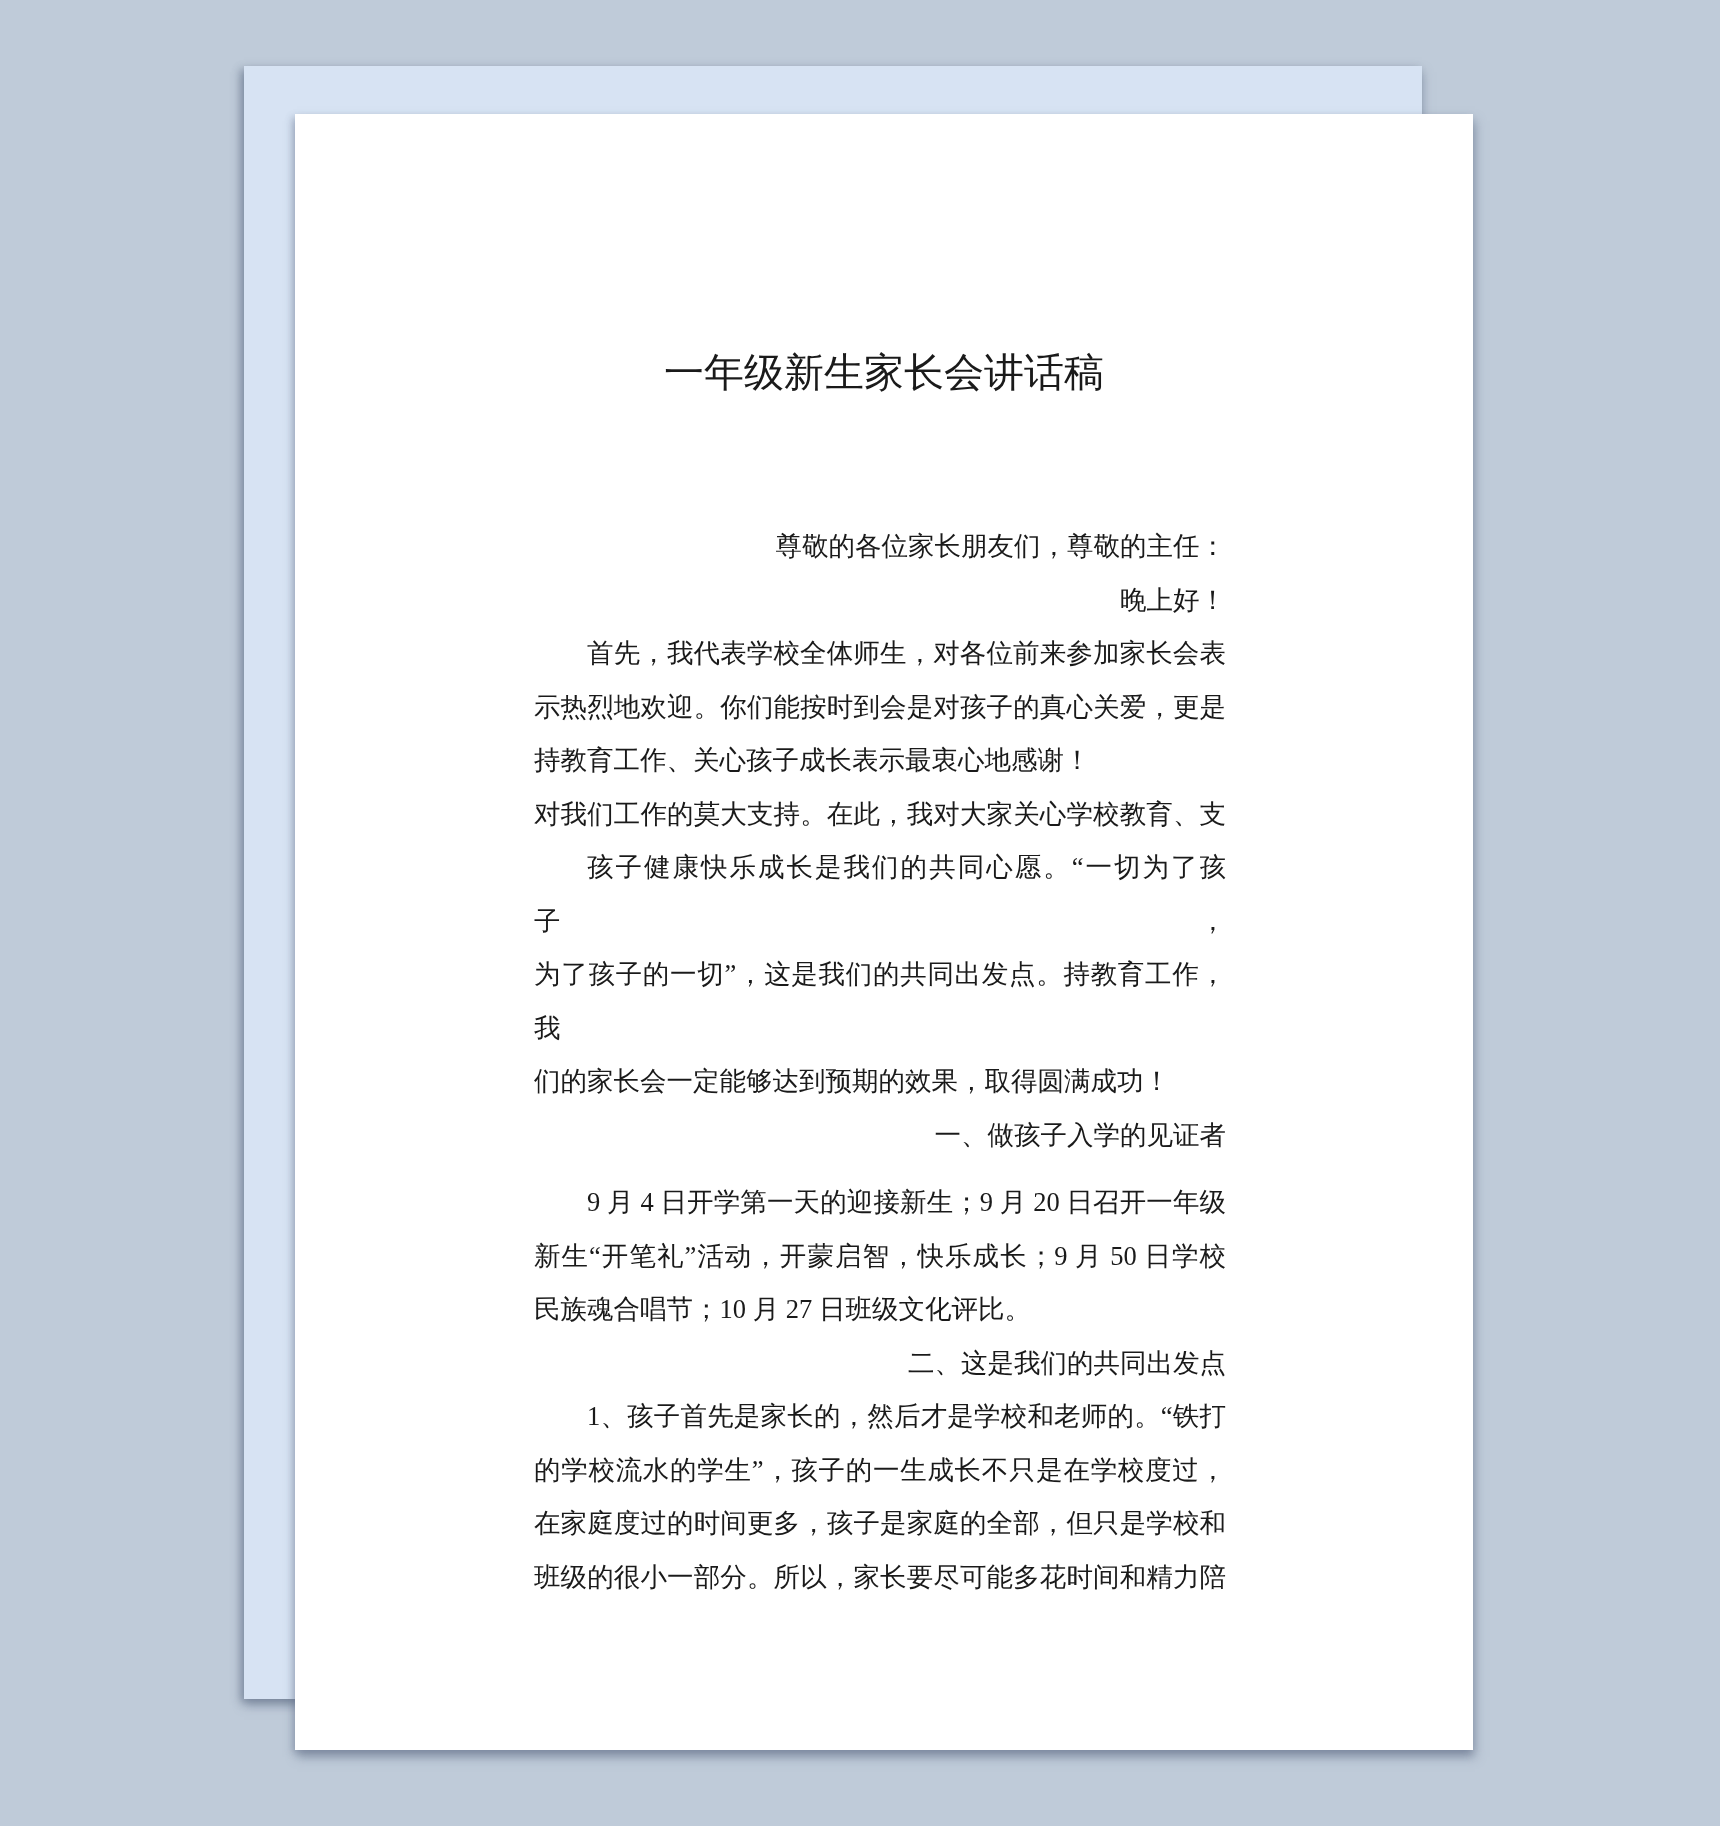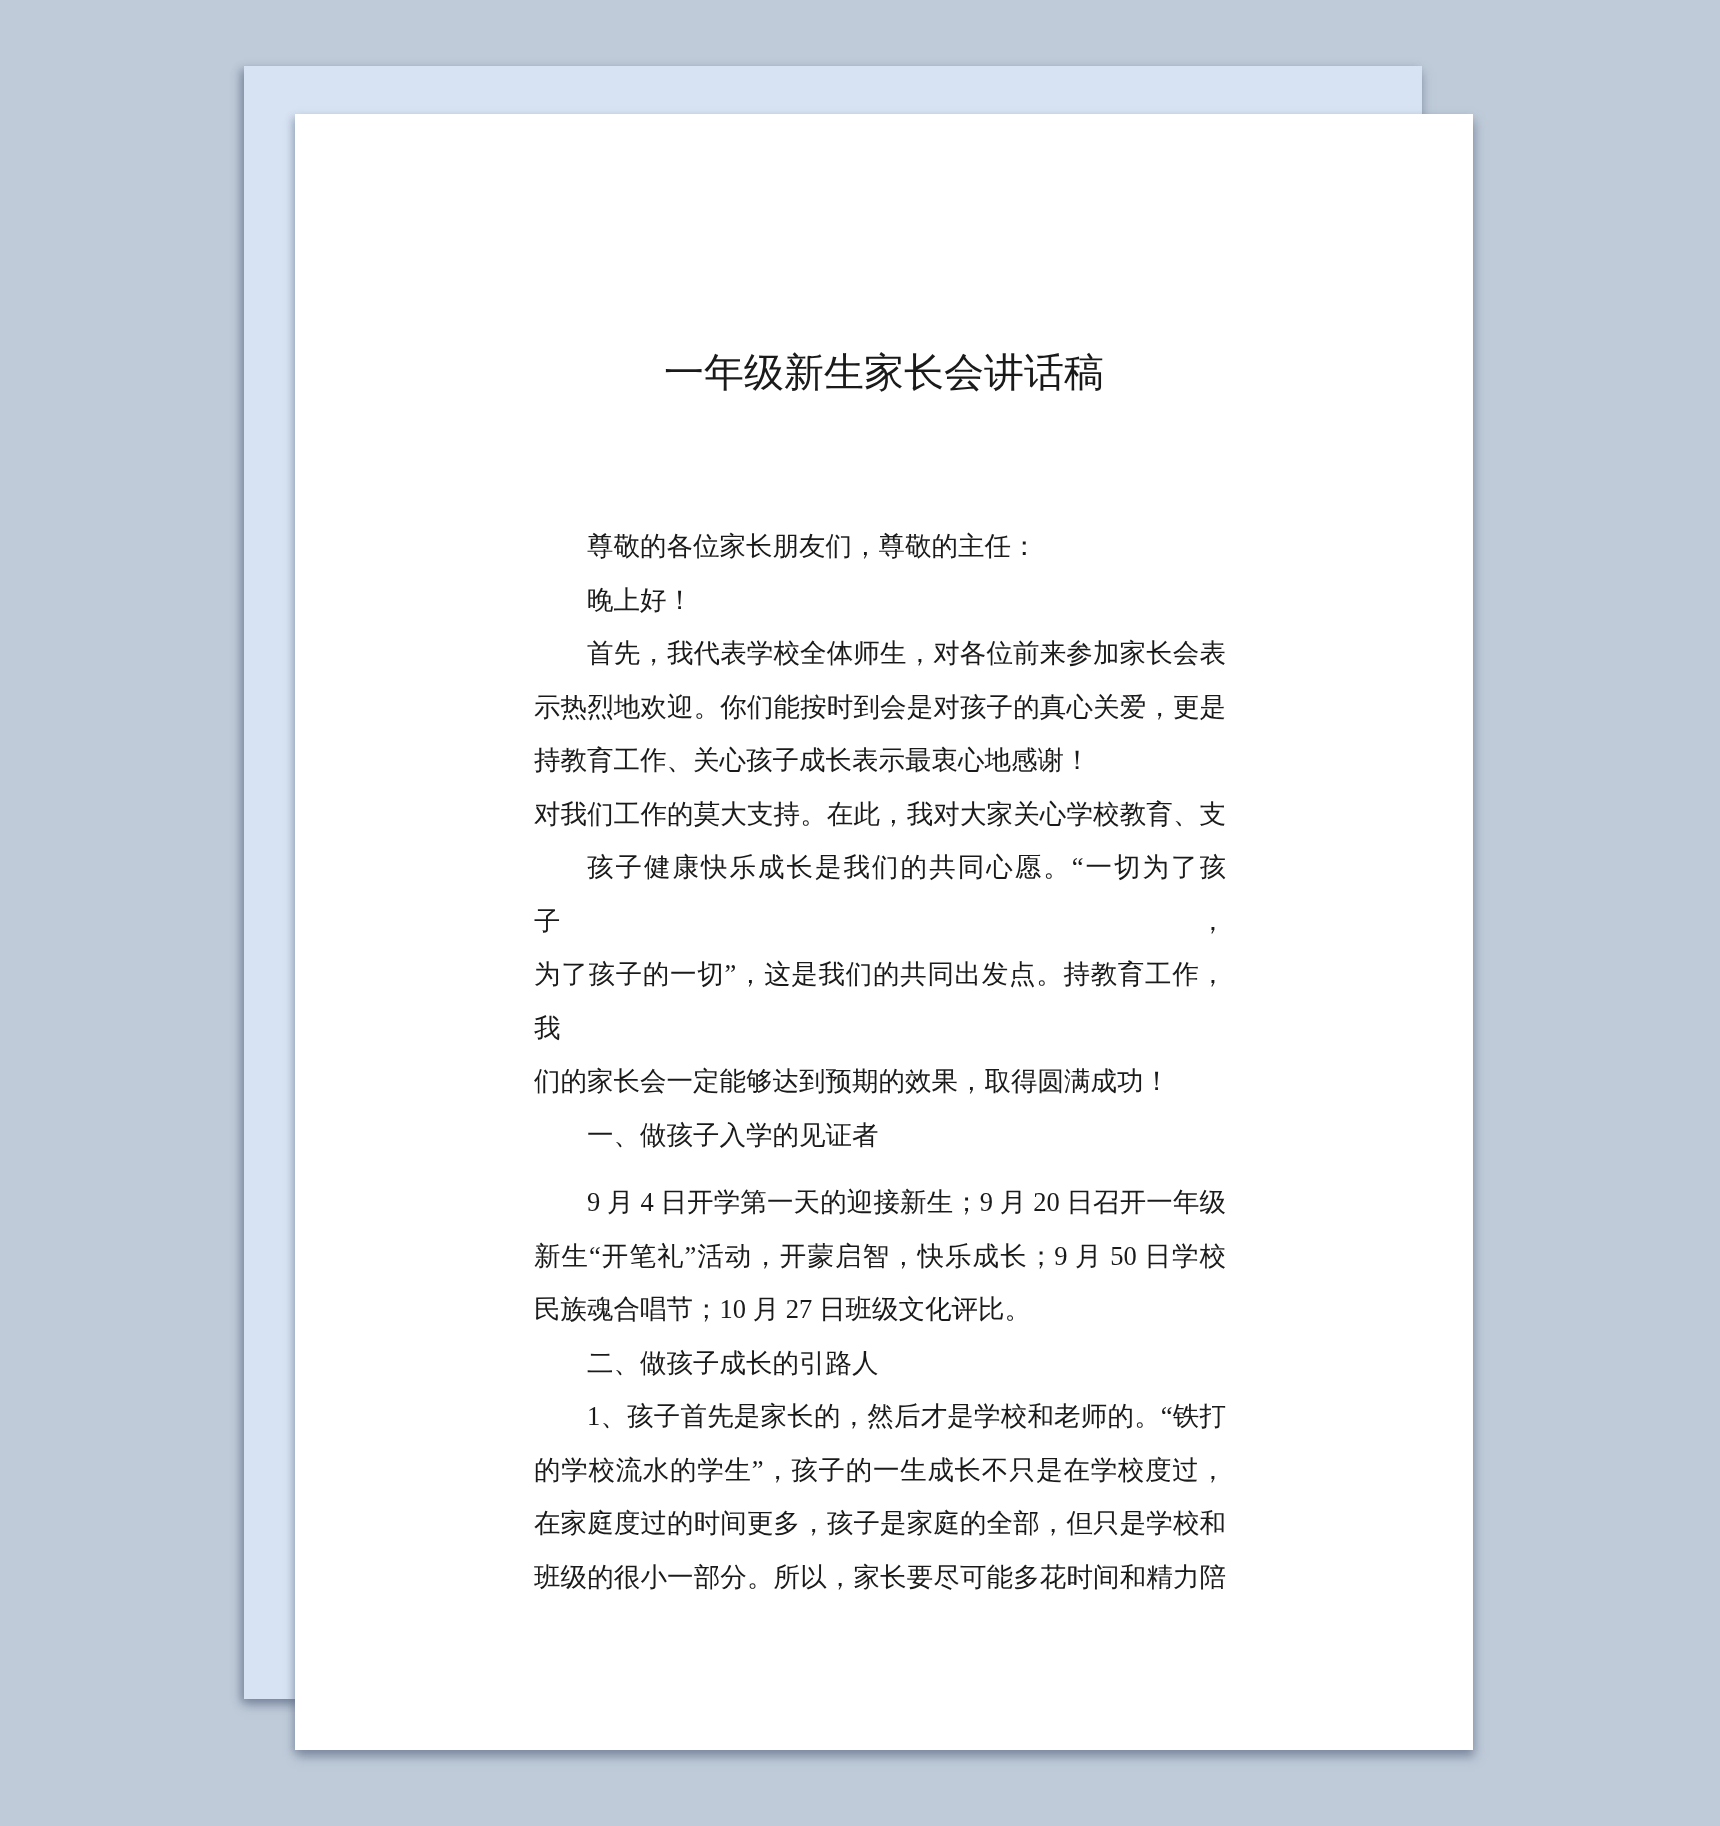--- a/index.html
+++ b/index.html
@@ -34,21 +34,21 @@
     text-align:center;
     font-size:40px;line-height:46px;font-weight:400;
     color:var(--ink);
   }
   .doc-body{
     position:absolute;top:406px;left:239px;width:692px;
     color:var(--ink);
     font-size:26.5px;line-height:53.5px;
   }
   .doc-line{min-height:53.5px;}
-  .doc-line.indent{text-indent:53px;}
+  .doc-line.indent{text-indent:53px;text-align:right;}
   .doc-line.gap{margin-top:14px;}
   .doc-line.justify{text-align:justify;text-align-last:justify;text-justify:inter-character;}
 </style>
 </head>
 <body>
 
 <div class="sheet-back"></div>
 
 <div class="page">
   <h1 class="doc-title">一年级新生家长会讲话稿</h1>
@@ -59,19 +59,19 @@
       <div class="doc-line justify">示热烈地欢迎。你们能按时到会是对孩子的真心关爱，更是</div>
       <div class="doc-line">持教育工作、关心孩子成长表示最衷心地感谢！</div>
       <div class="doc-line justify">对我们工作的莫大支持。在此，我对大家关心学校教育、支</div>
       <div class="doc-line indent justify">孩子健康快乐成长是我们的共同心愿。“一切为了孩子，</div>
       <div class="doc-line justify">为了孩子的一切”，这是我们的共同出发点。持教育工作，我</div>
       <div class="doc-line">们的家长会一定能够达到预期的效果，取得圆满成功！</div>
       <div class="doc-line indent">一、做孩子入学的见证者</div>
       <div class="doc-line indent gap justify">9 月 4 日开学第一天的迎接新生；9 月 20 日召开一年级</div>
       <div class="doc-line justify">新生“开笔礼”活动，开蒙启智，快乐成长；9 月 50 日学校</div>
       <div class="doc-line">民族魂合唱节；10 月 27 日班级文化评比。</div>
-      <div class="doc-line indent">二、做孩子成长的引路人</div>
+      <div class="doc-line indent">二、这是我们的共同出发点</div>
       <div class="doc-line indent justify">1、孩子首先是家长的，然后才是学校和老师的。“铁打</div>
       <div class="doc-line justify">的学校流水的学生”，孩子的一生成长不只是在学校度过，</div>
       <div class="doc-line justify">在家庭度过的时间更多，孩子是家庭的全部，但只是学校和</div>
       <div class="doc-line justify">班级的很小一部分。所以，家长要尽可能多花时间和精力陪</div>
     </div>
 </div>
 
 </body></html>

